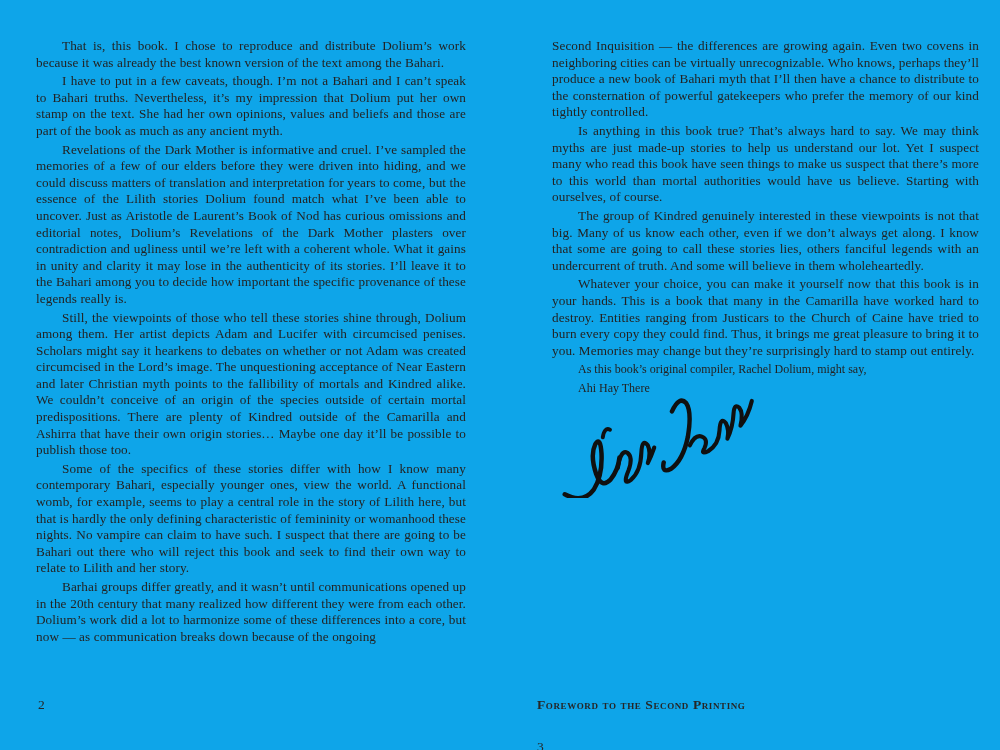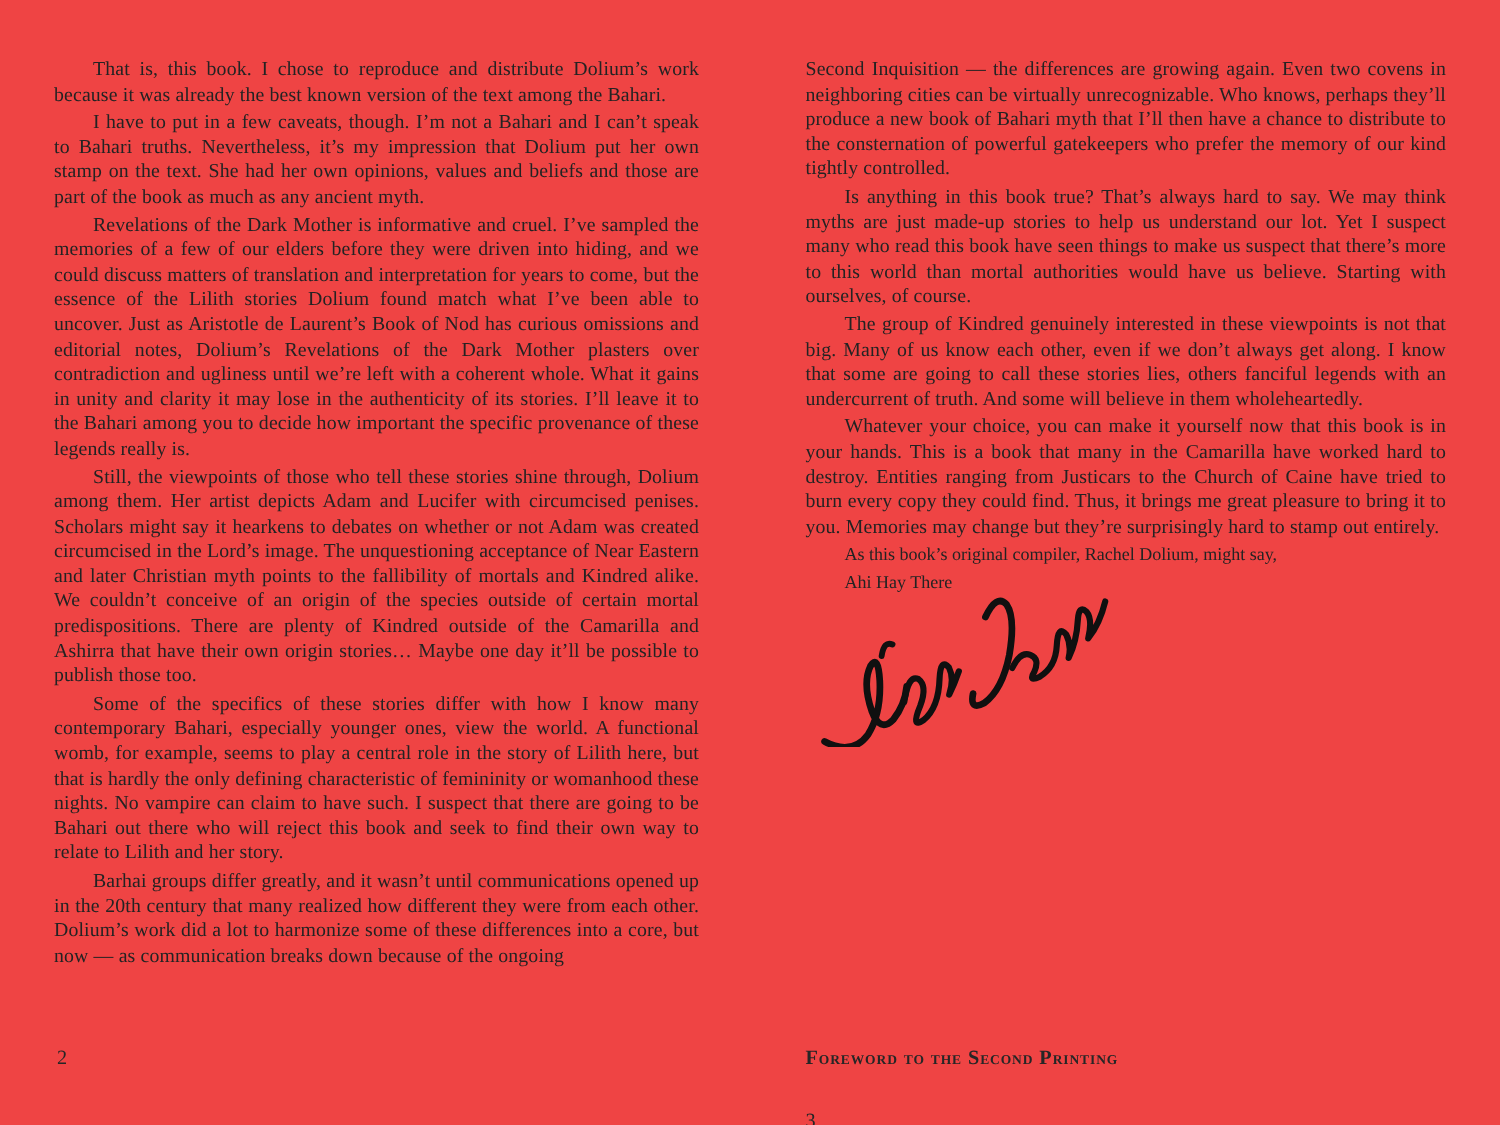--- a/index.html
+++ b/index.html
@@ -4,31 +4,31 @@
 <style>
   html, body {
     margin: 0;
     padding: 0;
     background: #ffffff;
   }
   .spread {
     position: relative;
     width: 1000px;
     height: 750px;
-    background: #ef4444;
+    background: #0ea5e9;
     font-family: "Liberation Serif", serif;
     color: #232323;
     overflow: hidden;
   }
   .col {
     position: absolute;
     top: 38px;
   }
   .col-left  { left: 36px;  width: 430px; }
-  .col-right { left: 537px; width: 427px; }
+  .col-right { left: 552px; width: 427px; }
   .col p {
     margin: 0 0 2px 0;
     font-size: 13.2px;
     line-height: 16.6px;
     text-align: justify;
     text-indent: 26px;
     letter-spacing: 0.1px;
   }
   .col p.no-indent { text-indent: 0; }
   .closing-line {

